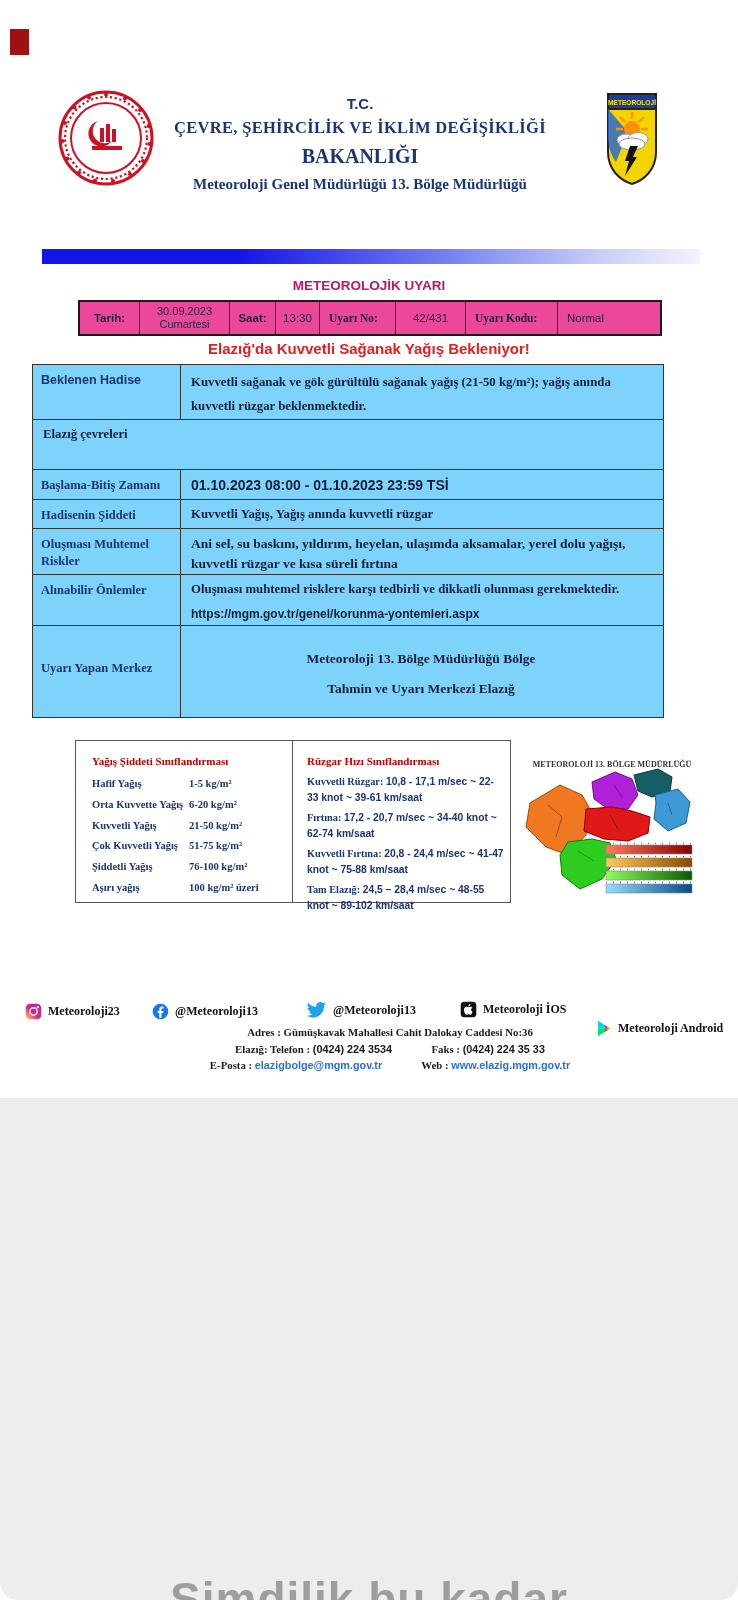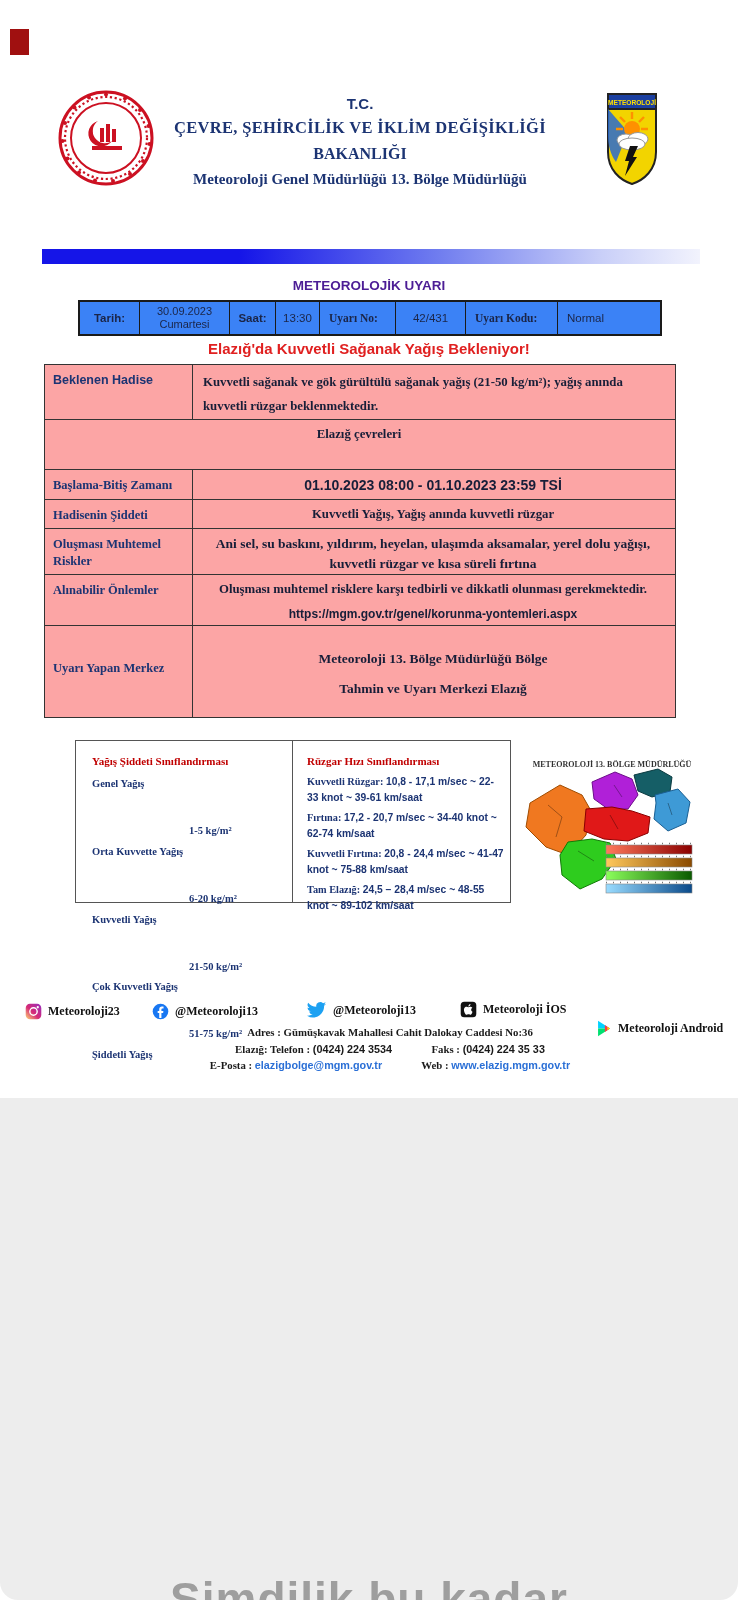--- a/index.html
+++ b/index.html
@@ -9,68 +9,68 @@
   .sans{font-family:"Liberation Sans",sans-serif;}
   .serif{font-family:"Liberation Serif",serif;}
 
   
   .red-mark{left:10px;top:29px;width:19px;height:26px;background:#a01010;}
 
   
   .hdr-text{left:140px;top:95px;width:440px;text-align:center;color:#1c3473;font-weight:bold;}
   .hdr-tc{font-size:15px;font-family:"Liberation Sans",sans-serif;}
   .hdr-l1{font-size:16.5px;margin-top:6px;letter-spacing:.3px;}
-  .hdr-l2{font-size:16px;margin-top:7px;}
+  .hdr-l2{font-size:20px;margin-top:7px;}
   .hdr-l3{font-size:15px;margin-top:8px;}
   .logo-left{left:56px;top:88px;width:100px;height:100px;}
   .logo-right{left:606px;top:92px;width:52px;height:94px;}
 
   
   .blue-bar{left:42px;top:249px;width:658px;height:15px;
     background:linear-gradient(to right,#1515e8 0%,#1515e8 30%,#6f7cef 60%,#c9cff8 85%,#f2f3fd 100%);}
 
   
-  .doc-title{left:0;top:278px;width:738px;text-align:center;color:#4c1d95;
+  .doc-title{left:0;top:278px;width:738px;text-align:center;color:#be185d;
     font-family:"Liberation Sans",sans-serif;font-weight:bold;font-size:13.5px;}
 
   
-  .info-table{left:78px;top:300px;width:584px;height:36px;display:flex;border:2px solid #1a1a1a;box-sizing:border-box;background:#3b82f6;}
+  .info-table{left:78px;top:300px;width:584px;height:36px;display:flex;border:2px solid #1a1a1a;box-sizing:border-box;background:#ec4899;}
   .info-cell{border-right:1px solid #1a1a1a;display:flex;flex-direction:column;justify-content:center;box-sizing:border-box;font-size:11.5px;}
   .info-cell:last-child{border-right:none;}
   .ic-label{font-weight:bold;}
   .c-center{align-items:center;text-align:center;}
   .c-left{padding-left:9px;}
   .w1{width:60px}.w2{width:90px}.w3{width:46px}.w4{width:44px}.w5{width:76px}.w6{width:70px}.w7{width:92px}.w8{flex:1}
   .date2{font-size:11px;line-height:1.2;}
 
   
   .alert-title{left:0;top:340px;width:738px;text-align:center;color:#e02020;
     font-family:"Liberation Sans",sans-serif;font-weight:bold;font-size:15px;}
 
   
-  .detail-table{left:44px;top:364px;width:632px;border:1.5px solid #333;box-sizing:border-box;background:#fca5a5;}
+  .detail-table{left:32px;top:364px;width:632px;border:1.5px solid #333;box-sizing:border-box;background:#7dd3fc;}
   .drow{display:flex;border-top:1px solid #333;box-sizing:border-box;}
   .drow:first-child{border-top:none;}
   .dlabel{width:148px;border-right:1px solid #333;box-sizing:border-box;padding:7px 6px 0 8px;
     color:#1c3473;font-weight:bold;font-size:12.5px;line-height:1.35;}
   .dvalue{flex:1;padding:5px 12px 0 10px;font-weight:bold;font-size:12.8px;line-height:1.9;color:#171e38;}
   .h1{min-height:52px}.h2{min-height:50px}.h3{min-height:30px}.h4{min-height:29px}.h5{min-height:44px}.h6{min-height:44px}.h7{min-height:92px}
-  .v-tight{line-height:1.5;text-align:center;}
+  .v-tight{line-height:1.5;}
   .v-sans{font-family:"Liberation Sans",sans-serif;font-size:14px;}
   .v-center{display:flex;flex-direction:column;justify-content:center;text-align:center;gap:12px;line-height:1.3;font-size:13.5px;}
   .v-url{font-family:"Liberation Sans",sans-serif;font-size:12px;color:#171e38;text-decoration:none;font-weight:bold;}
 
   
   .class-box{left:75px;top:740px;width:436px;height:163px;border:1.5px solid #555;box-sizing:border-box;display:flex;background:#fff;}
   .rain-col{width:217px;border-right:1px solid #555;box-sizing:border-box;padding:14px 6px 0 16px;}
   .wind-col{flex:1;box-sizing:border-box;padding:14px 6px 0 14px;}
   .class-title{color:#c00000;font-weight:bold;font-size:11px;margin-bottom:7px;}
   .rain-row{display:flex;font-size:10.5px;font-weight:bold;color:#1c3473;line-height:1.98;}
   .rain-label{width:97px;flex:none;}
-  .rain-val{flex:1;margin-top:47px;}
+  .rain-val{flex:1;}
   .wind-row{font-size:10.3px;font-weight:bold;color:#1c3473;line-height:1.6;margin-bottom:3px;}
   .wind-label{font-family:"Liberation Serif",serif;}
   .wind-val{font-family:"Liberation Sans",sans-serif;}
 
   
   .map-wrap{left:518px;top:745px;width:182px;height:158px;background:#fff;}
 
   
   .social-item{display:flex;align-items:center;gap:6px;font-weight:bold;font-size:12px;color:#111;}
   .si-ig{left:25px;top:1003px;}
@@ -210,21 +210,21 @@
         <span>Meteoroloji 13. Bölge Müdürlüğü Bölge</span>
         <span>Tahmin ve Uyarı Merkezi Elazığ</span>
       </div>
     </div>
   </div>
 
   <div class="abs class-box">
     <div class="rain-col">
       <div class="class-title">Yağış Şiddeti  Sınıflandırması</div>
       <div class="rain-row">
-        <span class="rain-label">Genel Yağış</span>
+        <span class="rain-label">Hafif Yağış</span>
         <span class="rain-val">1-5 kg/m²</span>
       </div>
       <div class="rain-row">
         <span class="rain-label">Orta Kuvvette Yağış</span>
         <span class="rain-val">6-20 kg/m²</span>
       </div>
       <div class="rain-row">
         <span class="rain-label">Kuvvetli Yağış</span>
         <span class="rain-val">21-50 kg/m²</span>
       </div>

